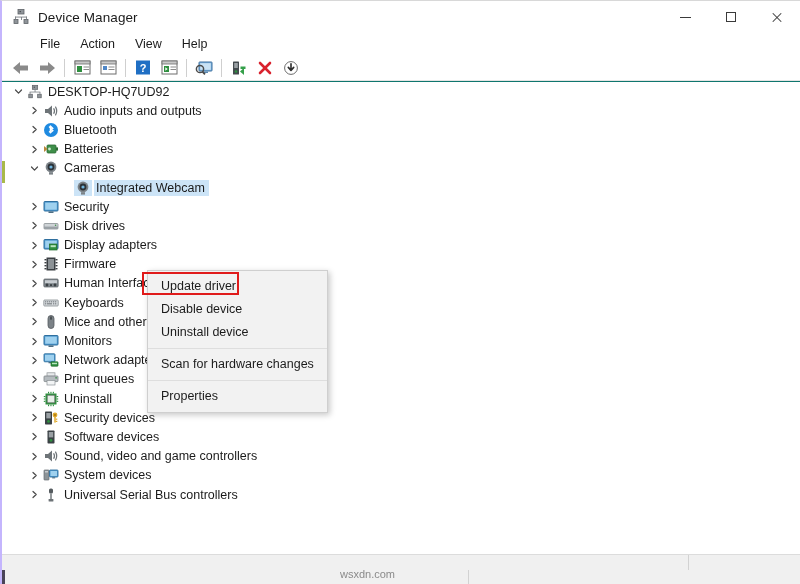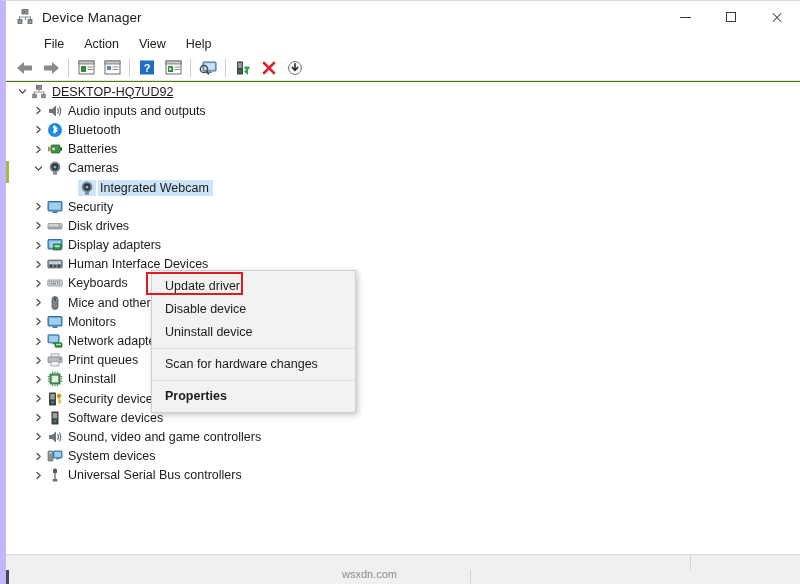--- a/index.html
+++ b/index.html
@@ -16,23 +16,23 @@
     overflow: hidden;
     position: relative;
   }
 
   
   #window {
     position: absolute;
     left: 0; top: 0;
     width: 800px;
     height: 584px;
-    background: #4d7c0f;
+    background: #0f766e;
     box-sizing: border-box;
-    border-left: 6px solid #c4b5fd;
+    border-left: 2px solid #c4b5fd;
     border-top: 1px solid #d8d8d8;
   }
 
   
   #titlebar {
     position: absolute;
     left: 0; top: 0;
     right: 0;
     height: 32px;
     background: #ffffff;
@@ -157,46 +157,46 @@
   }
   .tree-row .lbl { padding-right: 6px; }
   .tree-row.selected .lbl {
     background: #cce4f7;
     padding: 1px 4px 1px 2px;
     margin-left: -2px;
   }
   .tree-row.selected .ico { background: #cce4f7; }
 
   
-  .lvl0 { padding-left: 8px; text-decoration: underline; }
+  .lvl0 { padding-left: 8px; }
   .lvl1 { padding-left: 24px; }
   .lvl2 { padding-left: 56px; }
 
   
   #ctx-menu {
     position: absolute;
     left: 145px;
     top: 188px;
-    width: 205px;
+    width: 181px;
     background: #f2f2f2;
     border: 1px solid #cfcfcf;
     box-shadow: 2px 2px 6px rgba(0,0,0,.22);
     padding: 4px 0 4px 0;
     box-sizing: border-box;
     z-index: 50;
   }
   .ctx-item {
     height: 23px;
     line-height: 23px;
     padding-left: 13px;
     font-size: 12.5px;
     color: #1b1b1b;
     white-space: nowrap;
   }
-  .ctx-item.bold { font-weight: bold; }
+  .ctx-item.bold { font-weight: normal; }
   .ctx-sep {
     height: 1px;
     background: #dedede;
     margin: 4px 0 4px 0;
   }
   #ctx-highlight {
     position: absolute;
     left: 140px;
     top: 190px;
     width: 97px;
@@ -531,20 +531,44 @@
         <svg width="16" height="16" viewBox="0 0 16 16">
           <rect x="1" y="2.5" width="14" height="9.5" rx="0.8" fill="#4f9ad0" stroke="#2f6f9e" stroke-width="1"></rect>
           <rect x="2.2" y="3.7" width="11.6" height="7" fill="#9fd1ef"></rect>
           <rect x="6.5" y="7" width="7.5" height="6" fill="#2f8f3f" stroke="#1f6b2b" stroke-width="0.7"></rect>
           <rect x="7.6" y="8.2" width="5.2" height="2" fill="#b9e5c0"></rect>
         </svg>
       </span>
       <span class="lbl">Display adapters</span>
     </div>
 
+    <div class="tree-row lvl1">
+      <span class="chev">
+        <svg width="9" height="9" viewBox="0 0 9 9">
+            <path d="M3 1.5 L6.2 4.5 L3 7.5" fill="none" stroke="#4a4a4a" stroke-width="1.2" stroke-linecap="round" stroke-linejoin="round"></path>
+          </svg>
+      </span>
+      <span class="ico">
+        <svg width="16" height="16" viewBox="0 0 16 16">
+          <rect x="3.5" y="1.5" width="9" height="13" fill="#3a3f43"></rect>
+          <rect x="5" y="3" width="6" height="10" fill="#8c9296"></rect>
+          <g fill="#3a3f43">
+            <rect x="1.5" y="3" width="2" height="1.4"></rect>
+              <rect x="1.5" y="6" width="2" height="1.4"></rect>
+            <rect x="1.5" y="9" width="2" height="1.4"></rect>
+              <rect x="1.5" y="12" width="2" height="1.4"></rect>
+            <rect x="12.5" y="3" width="2" height="1.4"></rect>
+              <rect x="12.5" y="6" width="2" height="1.4"></rect>
+            <rect x="12.5" y="9" width="2" height="1.4"></rect>
+              <rect x="12.5" y="12" width="2" height="1.4"></rect>
+          </g>
+        </svg>
+      </span>
+      <span class="lbl">Firmware</span>
+    </div>
 
     <div class="tree-row lvl1">
       <span class="chev">
         <svg width="9" height="9" viewBox="0 0 9 9">
             <path d="M3 1.5 L6.2 4.5 L3 7.5" fill="none" stroke="#4a4a4a" stroke-width="1.2" stroke-linecap="round" stroke-linejoin="round"></path>
           </svg>
       </span>
       <span class="ico">
         <svg width="16" height="16" viewBox="0 0 16 16">
           <rect x="0.8" y="4" width="14.4" height="8" rx="1" fill="#7f868b" stroke="#5a6064" stroke-width="0.7"></rect>

